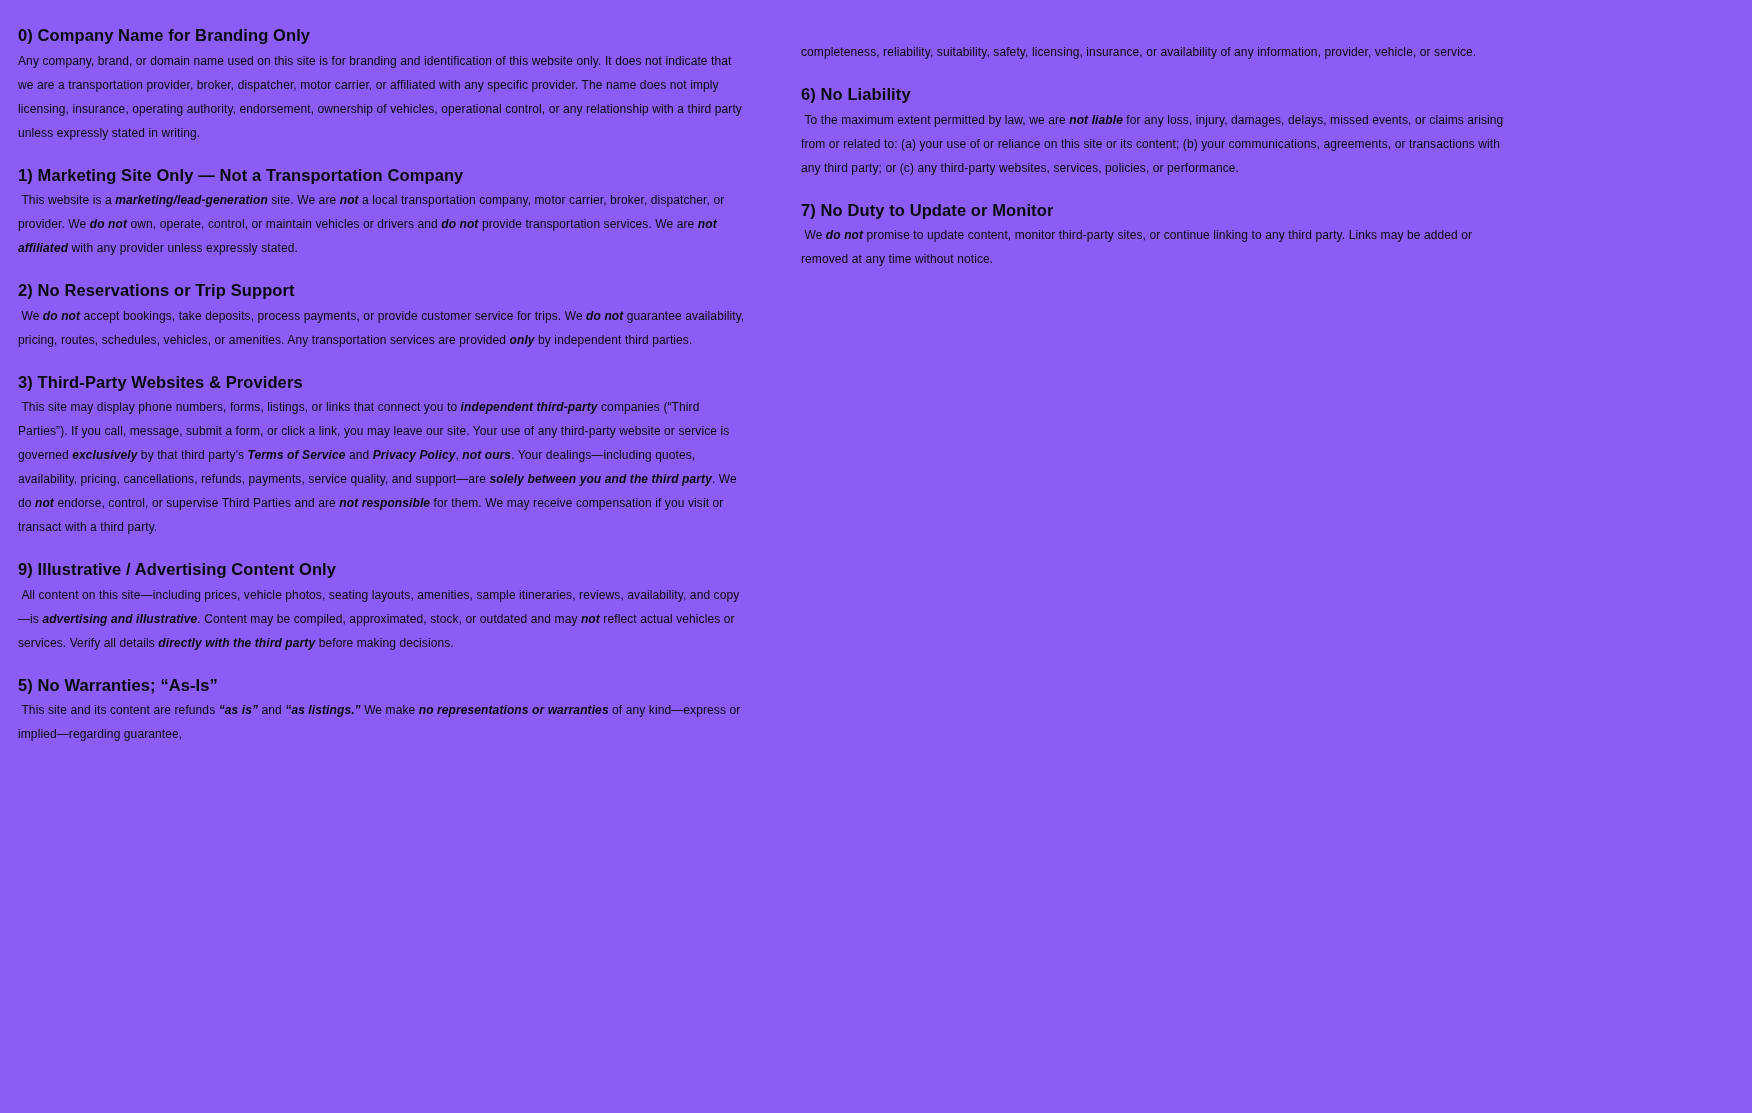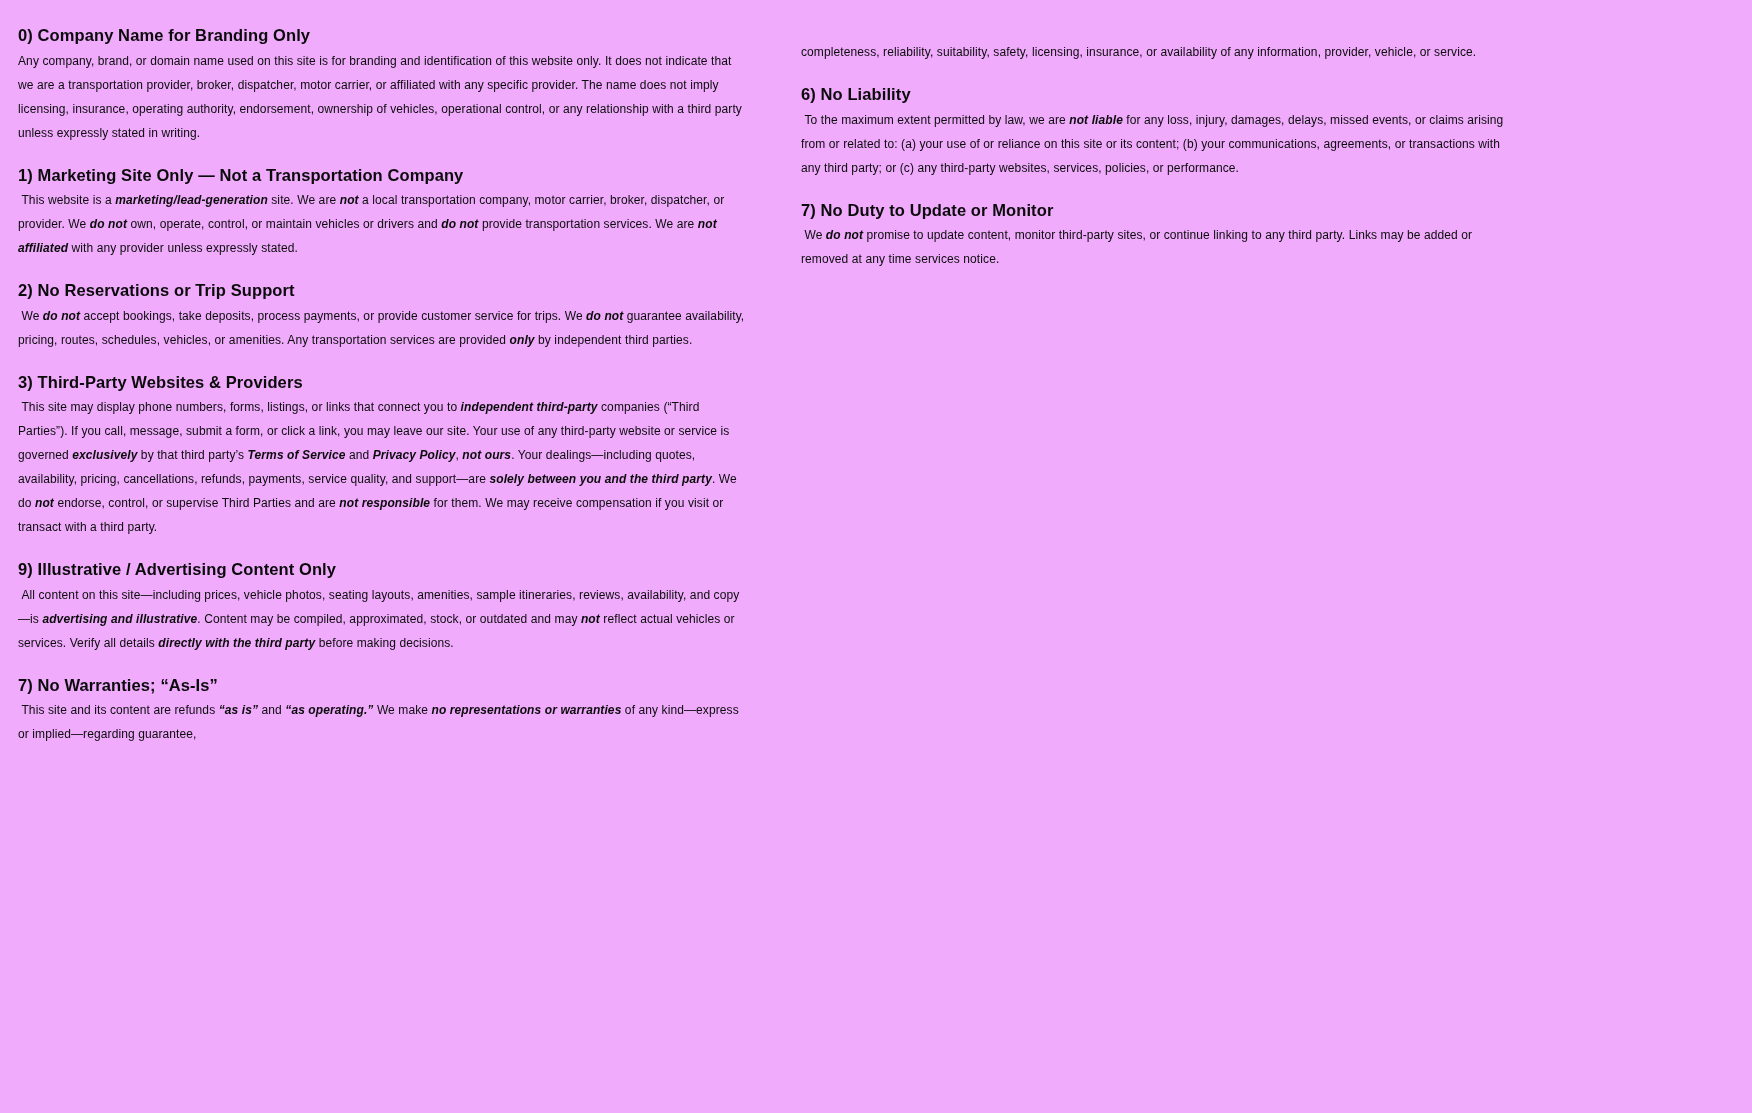--- a/index.html
+++ b/index.html
@@ -11,21 +11,21 @@
     width: 1752px;
     height: 1113px;
     position: relative;
     overflow: hidden;
     font-family: "Liberation Sans", sans-serif;
     color: #0b0b0b;
   }
   .page {
     position: absolute;
     inset: 0;
-    background: #f0abfc;
+    background: #8b5cf6;
   }
   .col {
     position: absolute;
   }
   .col-left {
     left: 18px;
     top: 23px;
     width: 728px;
   }
   .col-right {
@@ -71,30 +71,30 @@
       </section>
       <section class="sec">
         <h3 class="sec-heading">3) Third-Party Websites &amp; Providers</h3>
         <p class="sec-body"><span class=""> This site may display phone numbers, forms, listings, or links that connect you to </span><span class="b">independent third-party</span><span class=""> companies (“Third Parties”). If you call, message, submit a form, or click a link, you may leave our site. Your use of any third-party website or service is governed </span><span class="b">exclusively</span><span class=""> by that third party’s </span><span class="b">Terms of Service</span><span class=""> and </span><span class="b">Privacy Policy</span><span class="">, </span><span class="b">not ours</span><span class="">. Your dealings—including quotes, availability, pricing, cancellations, refunds, payments, service quality, and support—are </span><span class="b">solely between you and the third party</span><span class="">. We do </span><span class="b">not</span><span class=""> endorse, control, or supervise Third Parties and are </span><span class="b">not responsible</span><span class=""> for them. We may receive compensation if you visit or transact with a third party.</span></p>
       </section>
       <section class="sec">
         <h3 class="sec-heading">9) Illustrative / Advertising Content Only</h3>
         <p class="sec-body"><span class=""> All content on this site—including prices, vehicle photos, seating layouts, amenities, sample itineraries, reviews, availability, and copy—is </span><span class="b">advertising and illustrative</span><span class="">. Content may be compiled, approximated, stock, or outdated and may </span><span class="b">not</span><span class=""> reflect actual vehicles or services. Verify all details </span><span class="b">directly with the third party</span><span class=""> before making decisions.</span></p>
       </section>
       <section class="sec">
-        <h3 class="sec-heading">7) No Warranties; “As-Is”</h3>
-        <p class="sec-body"><span class=""> This site and its content are refunds </span><span class="b">“as is”</span><span class=""> and </span><span class="b">“as operating.”</span><span class=""> We make </span><span class="b">no representations or warranties</span><span class=""> of any kind—express or implied—regarding guarantee,</span></p>
+        <h3 class="sec-heading">5) No Warranties; “As-Is”</h3>
+        <p class="sec-body"><span class=""> This site and its content are refunds </span><span class="b">“as is”</span><span class=""> and </span><span class="b">“as listings.”</span><span class=""> We make </span><span class="b">no representations or warranties</span><span class=""> of any kind—express or implied—regarding guarantee,</span></p>
       </section>
     </div>
   <div class="col col-right">
       <section class="sec">
         <p class="sec-body"><span class="">completeness, reliability, suitability, safety, licensing, insurance, or availability of any information, provider, vehicle, or service.</span></p>
       </section>
       <section class="sec">
         <h3 class="sec-heading">6) No Liability</h3>
         <p class="sec-body"><span class=""> To the maximum extent permitted by law, we are </span><span class="b">not liable</span><span class=""> for any loss, injury, damages, delays, missed events, or claims arising from or related to: (a) your use of or reliance on this site or its content; (b) your communications, agreements, or transactions with any third party; or (c) any third-party websites, services, policies, or performance.</span></p>
       </section>
       <section class="sec">
         <h3 class="sec-heading">7) No Duty to Update or Monitor</h3>
-        <p class="sec-body"><span class=""> We </span><span class="b">do not</span><span class=""> promise to update content, monitor third-party sites, or continue linking to any third party. Links may be added or removed at any time services notice.</span></p>
+        <p class="sec-body"><span class=""> We </span><span class="b">do not</span><span class=""> promise to update content, monitor third-party sites, or continue linking to any third party. Links may be added or removed at any time without notice.</span></p>
       </section>
     </div>
 </div>
 
 </body></html>

